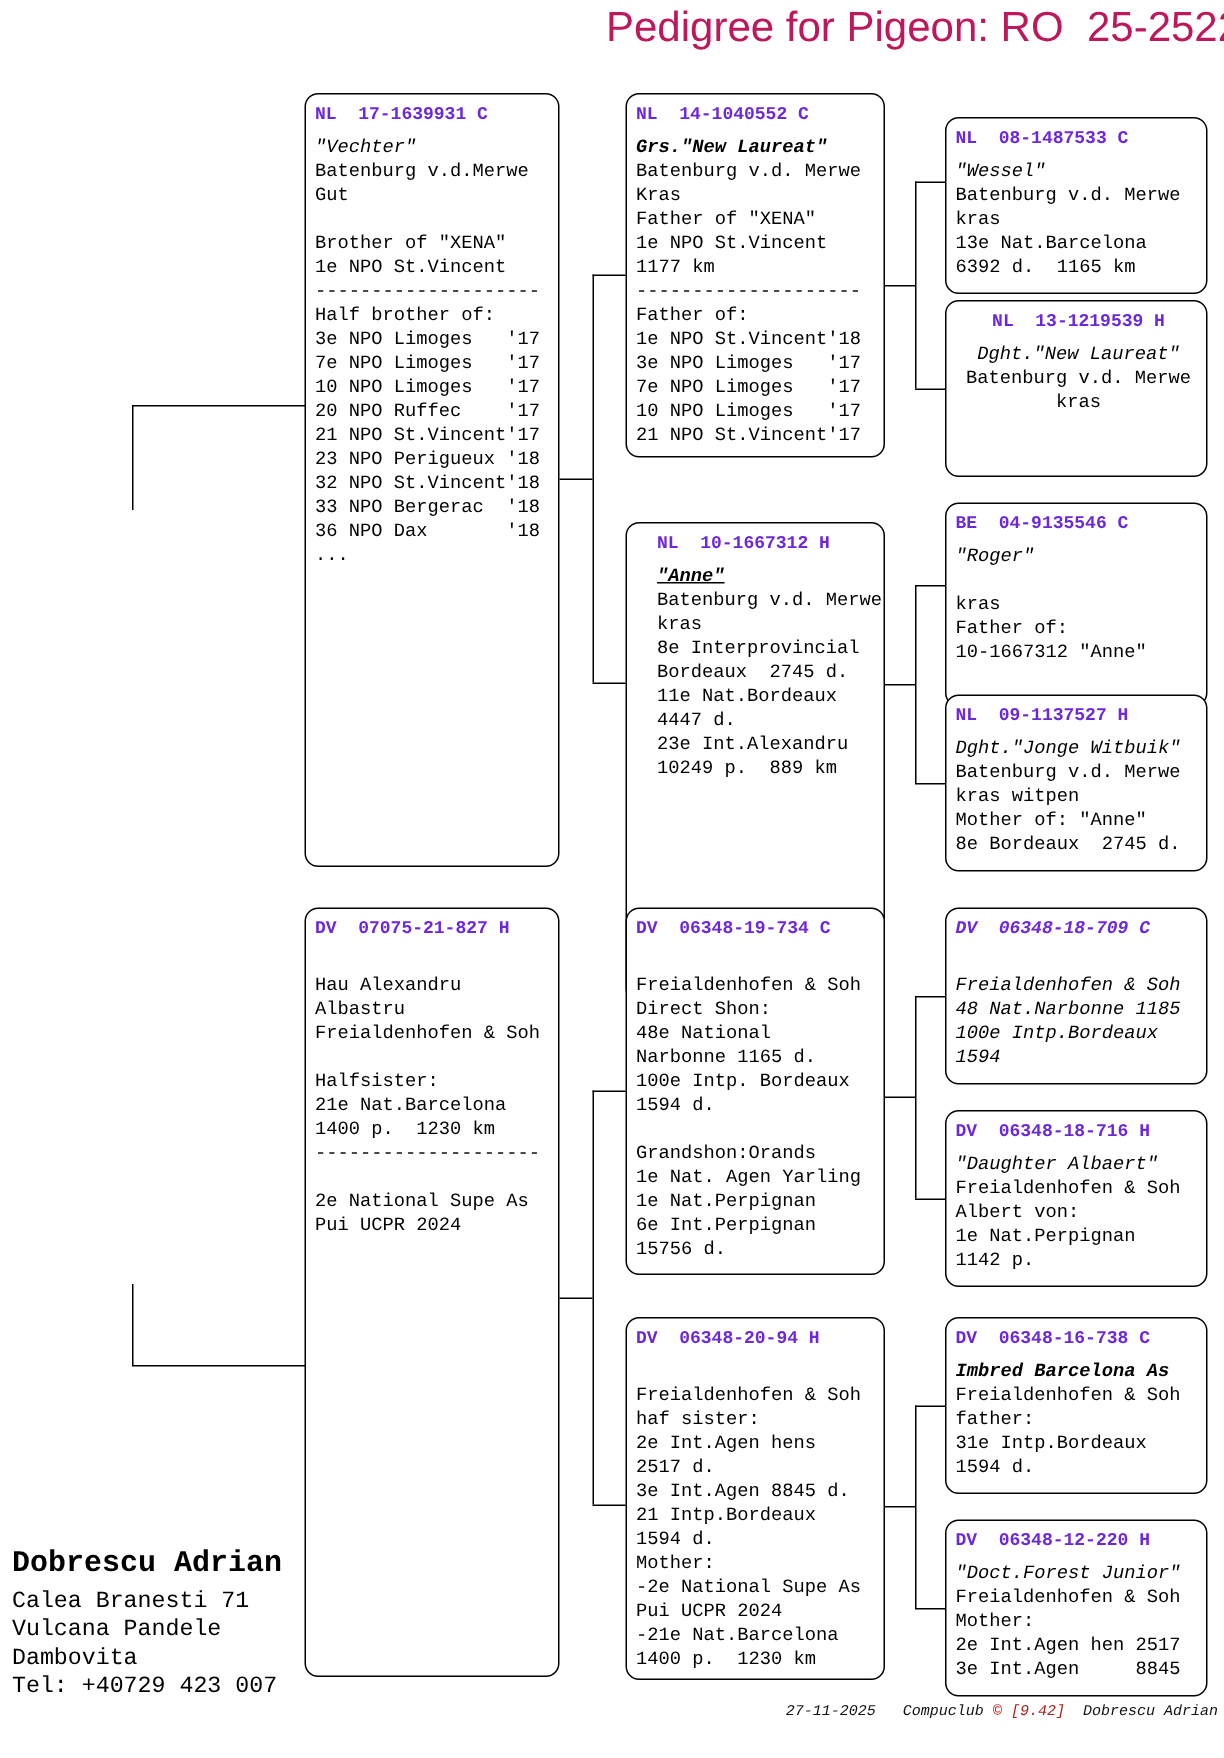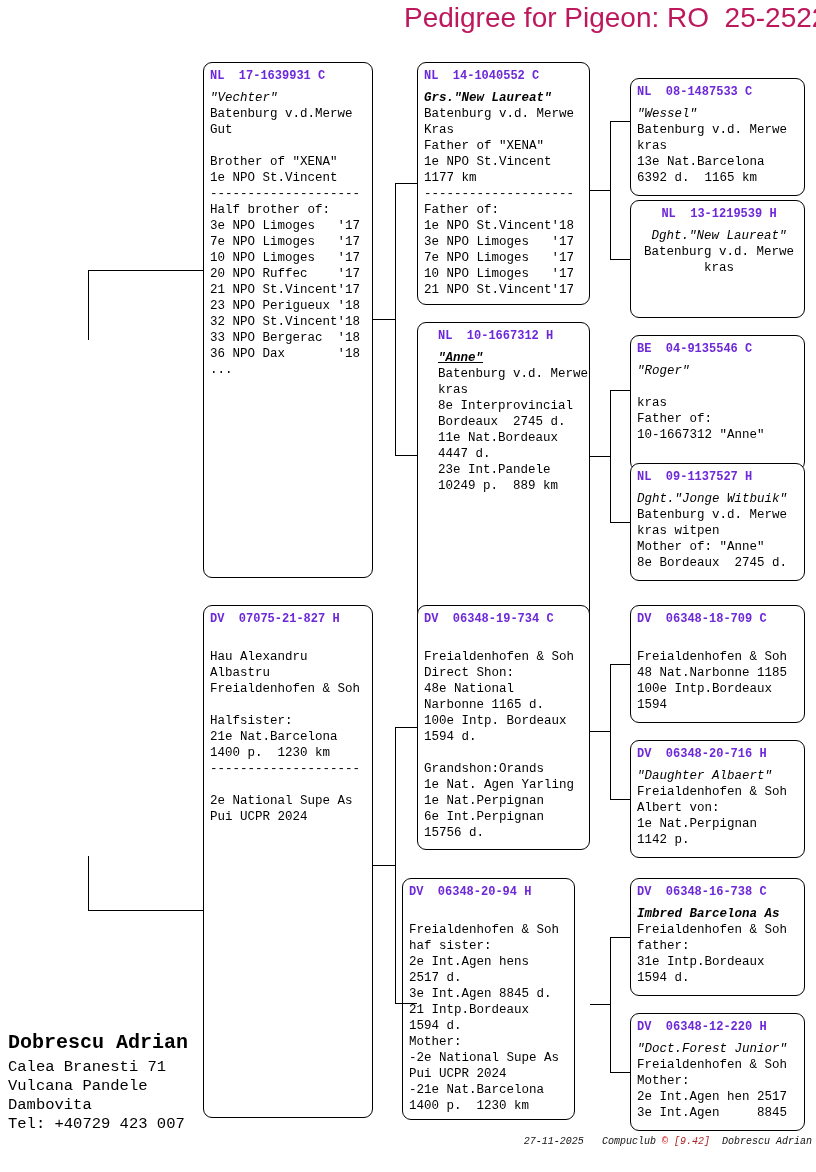--- a/index.html
+++ b/index.html
@@ -25,28 +25,28 @@
   .bd { font-weight:bold; }
   .ul { text-decoration:underline; }
   .hl, .vl { position:absolute; background:#000; }
   .hl { height:1px; }
   .vl { width:1px; }
   
   #box-subject { left:8px;   top:340px;  width:178px; height:516px; }
   #box-sire    { left:203px; top:62px;   width:170px; height:516px; }
   #box-dam     { left:203px; top:605px;  width:170px; height:513px; }
   #box-ss      { left:417px; top:62px;   width:173px; height:243px; }
-  #box-sd      { left:417px; top:322px;  width:173px; height:320px;padding-left:20px; }
+  #box-sd      { left:417px; top:348px;  width:173px; height:320px;padding-left:20px; }
   #box-ds      { left:417px; top:605px;  width:173px; height:245px; }
-  #box-dd      { left:402px; top:878px;  width:173px; height:242px; }
+  #box-dd      { left:417px; top:878px;  width:173px; height:242px; }
   #box-sss     { left:630px; top:78px;   width:175px; height:118px; }
   #box-ssd     { left:630px; top:200px;  width:175px; height:118px;text-align:center; }
   #box-sds     { left:630px; top:335px;  width:175px; height:136px; }
   #box-sdd     { left:630px; top:463px;  width:175px; height:118px; }
-  #box-dss     { left:630px; top:605px;  width:175px; height:118px; }
+  #box-dss     { left:630px; top:605px;  width:175px; height:118px;font-style:italic; }
   #box-dsd     { left:630px; top:740px;  width:175px; height:118px; }
   #box-dds     { left:630px; top:878px;  width:175px; height:118px; }
   #box-ddd     { left:630px; top:1013px; width:175px; height:118px; }
   #owner { position:absolute; left:8px; top:1032px; color:#000; }
   #owner-name { font-weight:bold; font-size:20px; line-height:22px; margin-bottom:4px; white-space:pre; }
   .addr-line { font-size:15.5px; line-height:19px; white-space:pre; }
   #footer {
     position:absolute; right:4px; top:1136px; font-size:10px;
     font-style:italic; color:#111; white-space:pre;
   }
@@ -114,21 +114,21 @@
     </div>
   <div class="pbox" id="box-sd">
       <div class="box-header">NL  10-1667312 H</div>
       <div class="box-line it bd ul">"Anne"</div>
       <div class="box-line">Batenburg v.d. Merwe</div>
       <div class="box-line">kras</div>
       <div class="box-line">8e Interprovincial</div>
       <div class="box-line">Bordeaux  2745 d.</div>
       <div class="box-line">11e Nat.Bordeaux</div>
       <div class="box-line">4447 d.</div>
-      <div class="box-line">23e Int.Pandele</div>
+      <div class="box-line">23e Int.Alexandru</div>
       <div class="box-line">10249 p.  889 km</div>
     </div>
   <div class="pbox" id="box-ds">
       <div class="box-header">DV  06348-19-734 C</div>
       <div class="box-line">&nbsp;</div>
       <div class="box-line">Freialdenhofen &amp; Soh</div>
       <div class="box-line">Direct Shon:</div>
       <div class="box-line">48e National</div>
       <div class="box-line">Narbonne 1165 d.</div>
       <div class="box-line">100e Intp. Bordeaux</div>
@@ -188,21 +188,21 @@
     </div>
   <div class="pbox" id="box-dss">
       <div class="box-header">DV  06348-18-709 C</div>
       <div class="box-line">&nbsp;</div>
       <div class="box-line">Freialdenhofen &amp; Soh</div>
       <div class="box-line">48 Nat.Narbonne 1185</div>
       <div class="box-line">100e Intp.Bordeaux</div>
       <div class="box-line">1594</div>
     </div>
   <div class="pbox" id="box-dsd">
-      <div class="box-header">DV  06348-20-716 H</div>
+      <div class="box-header">DV  06348-18-716 H</div>
       <div class="box-line it">"Daughter Albaert"</div>
       <div class="box-line">Freialdenhofen &amp; Soh</div>
       <div class="box-line">Albert von:</div>
       <div class="box-line">1e Nat.Perpignan</div>
       <div class="box-line">1142 p.</div>
     </div>
   <div class="pbox" id="box-dds">
       <div class="box-header">DV  06348-16-738 C</div>
       <div class="box-line it bd">Imbred Barcelona As</div>
       <div class="box-line">Freialdenhofen &amp; Soh</div>

